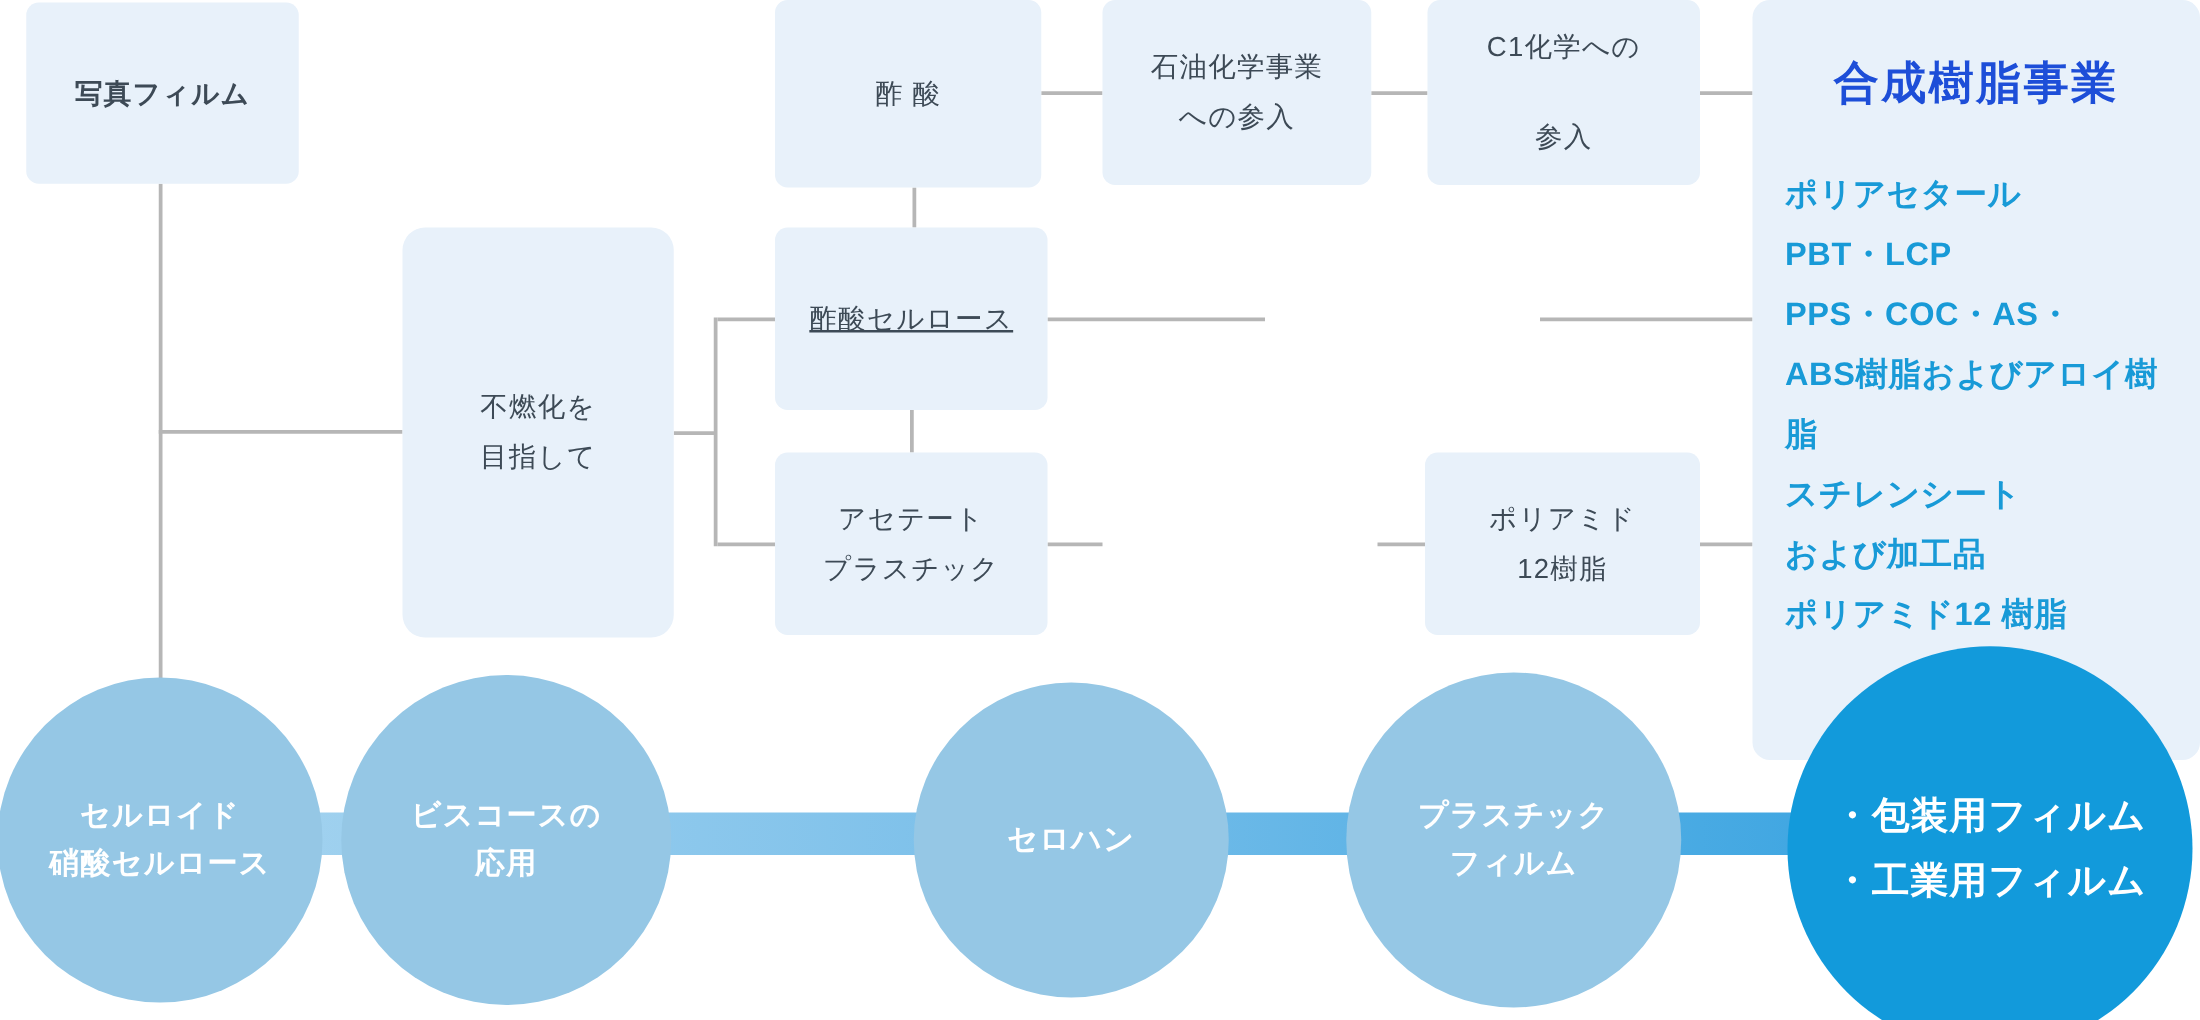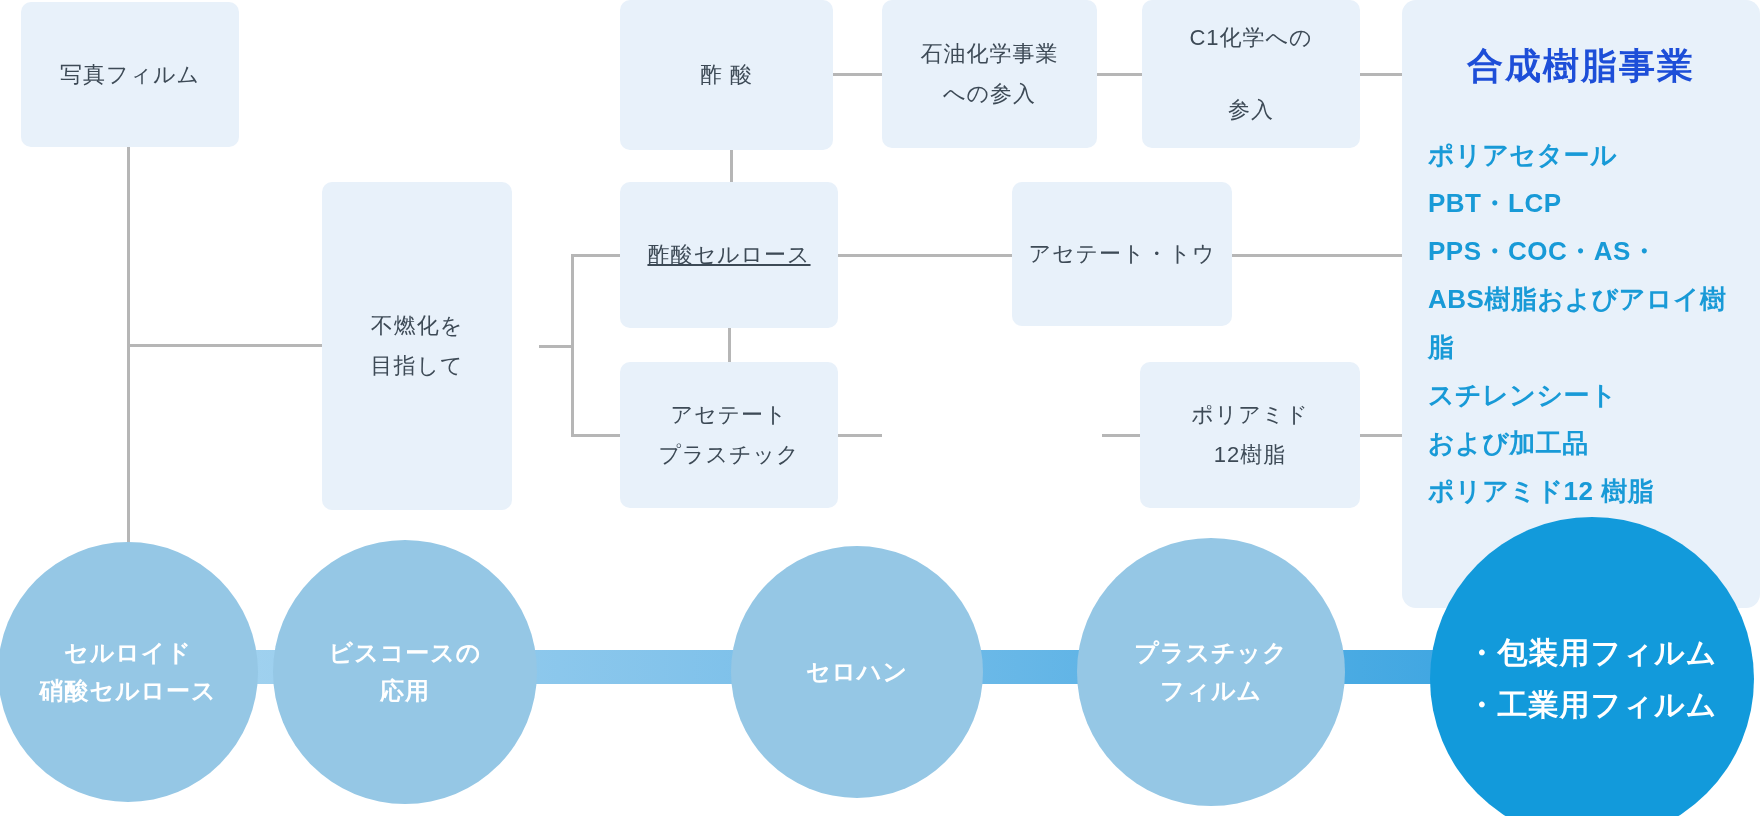--- a/index.html
+++ b/index.html
@@ -6,22 +6,22 @@
   .stage{
     position:relative;width:1760px;height:816px;background:#ffffff;overflow:hidden;
     font-family:"Liberation Sans","DejaVu Sans",sans-serif;
   }
   
   .node{
     position:absolute;background:#e8f1fa;border-radius:10px;
     display:flex;flex-direction:column;align-items:center;justify-content:center;
     color:#3d4a56;font-size:22px;line-height:40px;text-align:center;letter-spacing:1px;
   }
-  #b-photo{left:21px;top:2px;width:218px;height:145px;}
-  #b-nonflam{left:322px;top:182px;width:190px;height:328px;}
+  #b-photo{left:21px;top:2px;width:218px;height:145px;font-weight:bold;}
+  #b-nonflam{left:322px;top:182px;width:217px;height:328px;border-radius:18px;}
   #b-acid{left:620px;top:0px;width:213px;height:150px;}
   #b-petro{left:882px;top:0px;width:215px;height:148px;}
   #b-c1{left:1142px;top:0px;width:218px;height:148px;gap:32px;}
   #b-cellacetate{left:620px;top:182px;width:218px;height:146px;text-decoration:underline;}
   #b-tow{left:1012px;top:182px;width:220px;height:144px;}
   #b-acetateplastic{left:620px;top:362px;width:218px;height:146px;}
   #b-polyacetal{left:882px;top:362px;width:220px;height:146px;font-size:20px;line-height:36px;letter-spacing:0;}
   #b-polyamide{left:1140px;top:362px;width:220px;height:146px;}
   
   .hline,.vline{position:absolute;background:#b6b6b6;z-index:0;}
@@ -107,23 +107,20 @@
   <div class="node" id="b-acid">
     <span>酢 酸</span>
   </div>
   <div class="node" id="b-c1">
     <span>C1化学への</span>
     <span>参入</span>
   </div>
   <div class="node" id="b-cellacetate">
     <span>酢酸セルロース</span>
   </div>
-  <div class="node" id="b-tow">
-    <span>アセテート・トウ</span>
-  </div>
   <div class="node" id="b-acetateplastic">
     <span>アセテート</span>
     <span>プラスチック</span>
   </div>
   <div class="node" id="b-polyamide">
     <span>ポリアミド</span>
     <span>12樹脂</span>
   </div>
 
   <div class="panel">

